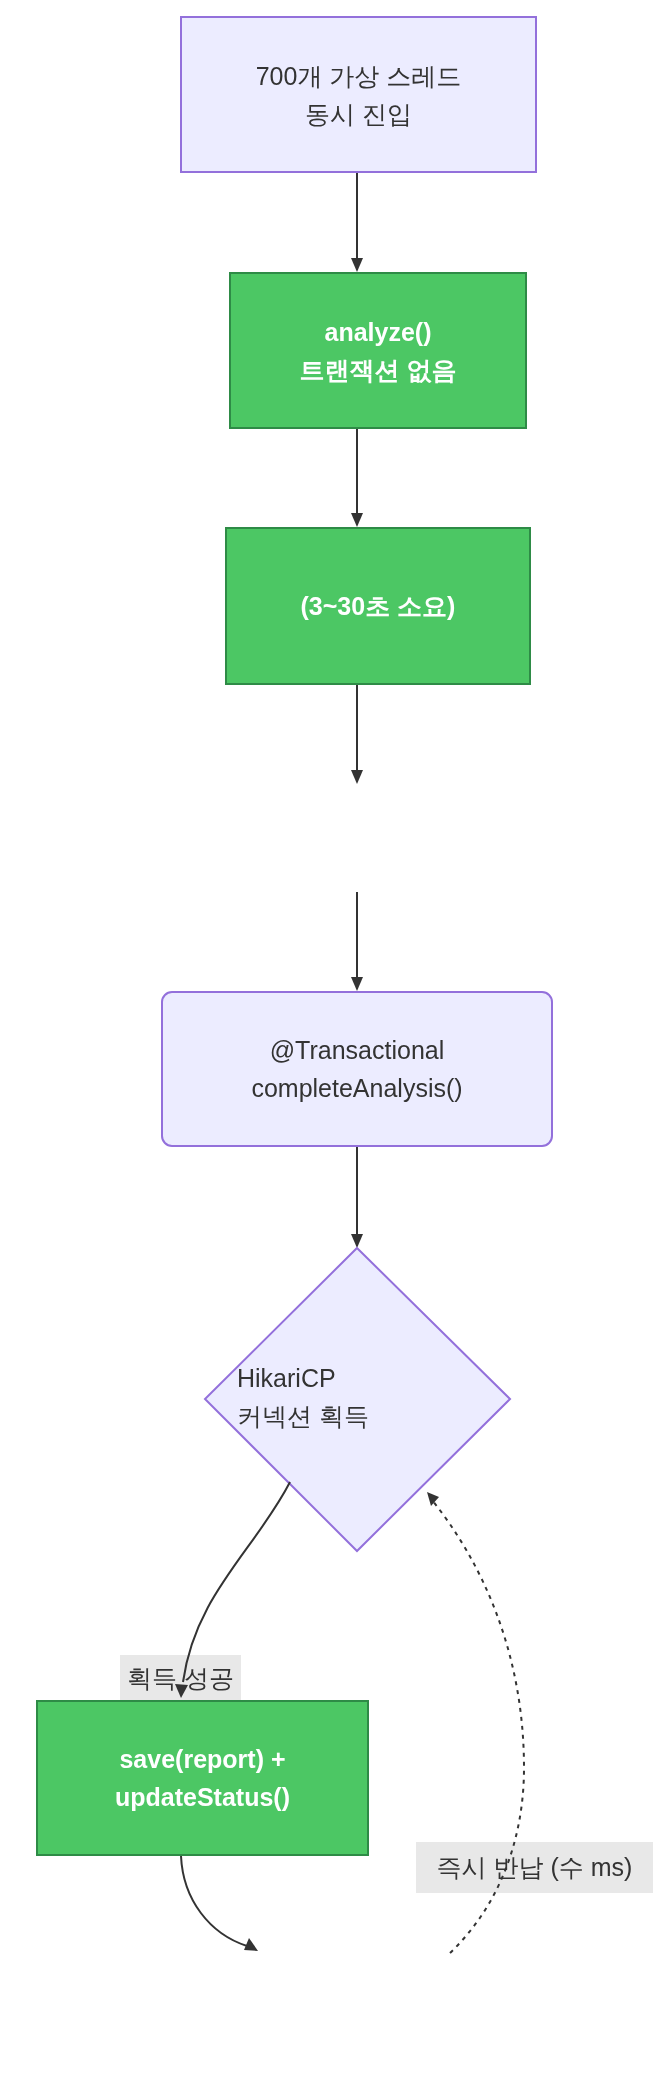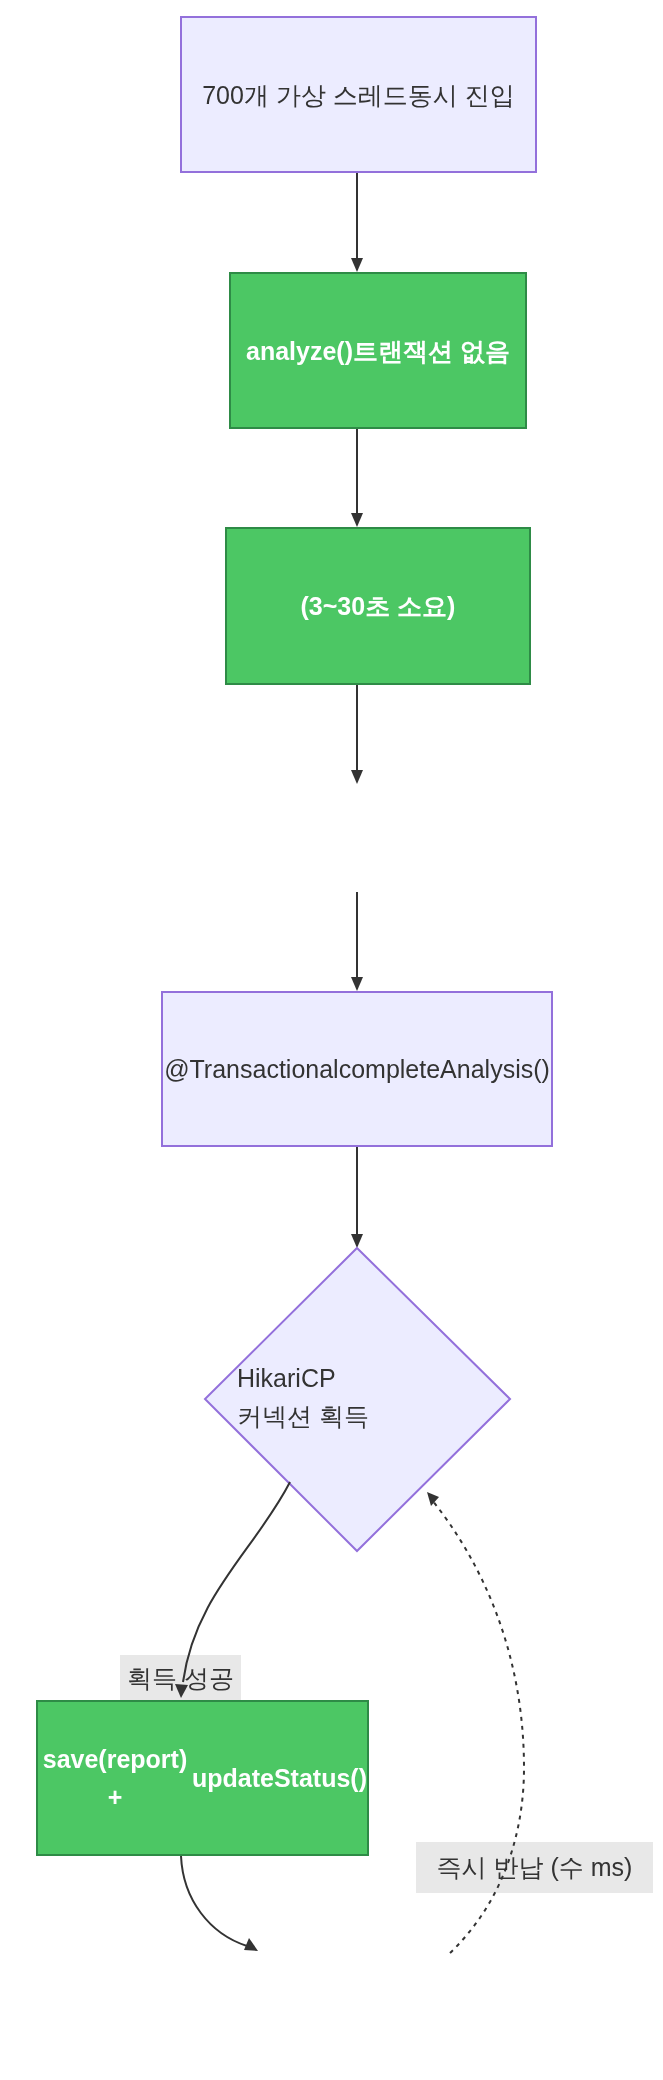--- a/index.html
+++ b/index.html
@@ -19,20 +19,21 @@
   .canvas {
     position: relative;
     width: 663px;
     height: 2080px;
     background: var(--background);
     overflow: hidden;
   }
   .node {
     position: absolute;
     display: flex;
+    flex-direction: column;
     justify-content: center;
     align-items: center;
     text-align: center;
     font-size: 25px;
     line-height: 38px;
     color: var(--text);
   }
   .node.purple {
     background: var(--node-fill);
     border: 2px solid var(--node-border);
@@ -120,21 +121,21 @@
   <div class="node green" style="left:208px; top:272px; width:298px; height:157px;">
     <span>analyze()</span>
     <span>트랜잭션 없음</span>
   </div>
 
   <div class="node green" style="left:204px; top:527px; width:306px; height:158px;">
     <span>(3~30초 소요)</span>
   </div>
 
 
-  <div class="node purple" style="left:161px; top:991px; width:392px; height:156px;">
+  <div class="node purple" style="left:161px; top:991px; width:392px; height:156px;border-radius:11px;">
     <span>@Transactional</span>
     <span>completeAnalysis()</span>
   </div>
 
   <div class="diamond-text" style="left:237px; top:1356px; width:240px; height:82px;">
     <span>HikariCP</span>
     <span>커넥션 획득</span>
   </div>
 
   <div class="node green" style="left:15px; top:1700px; width:333px; height:156px;">

